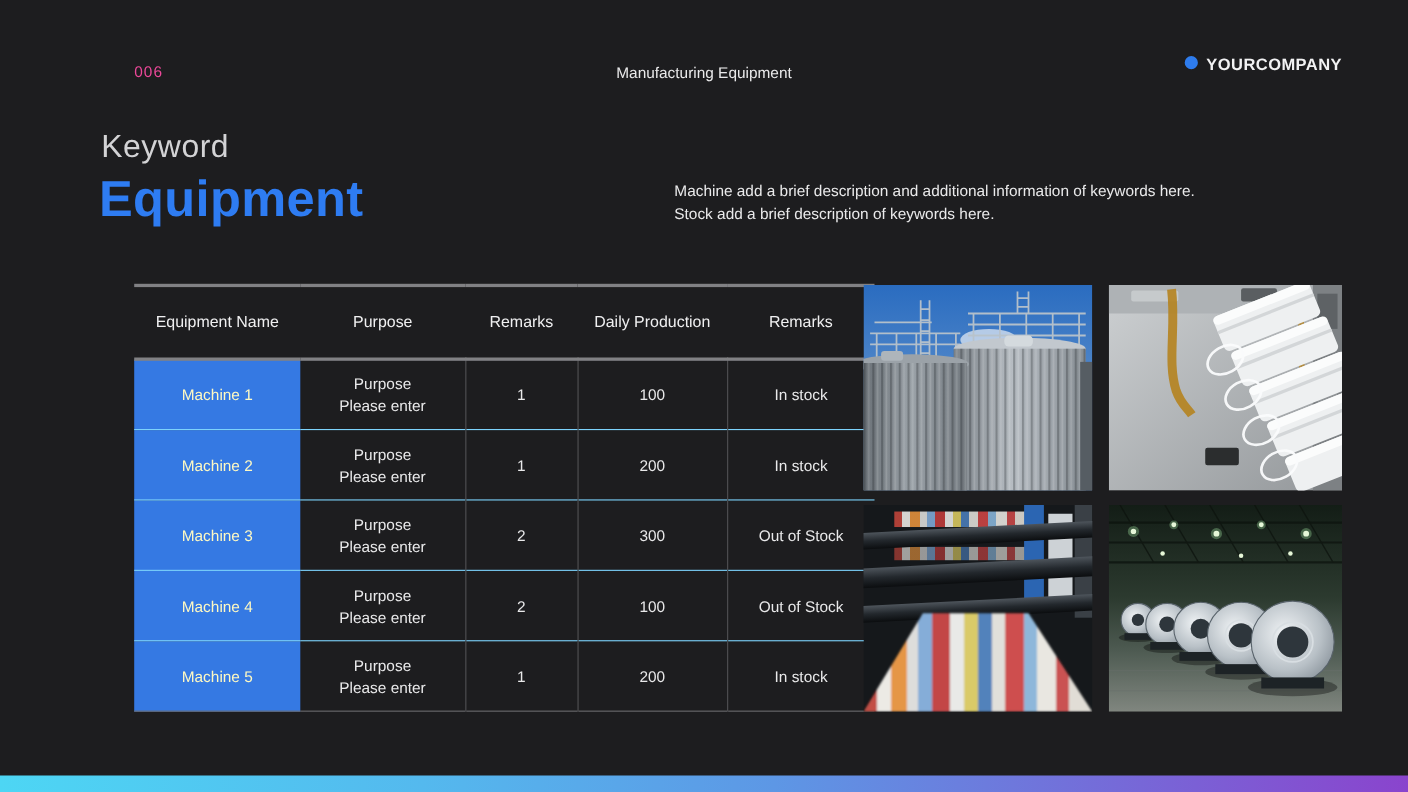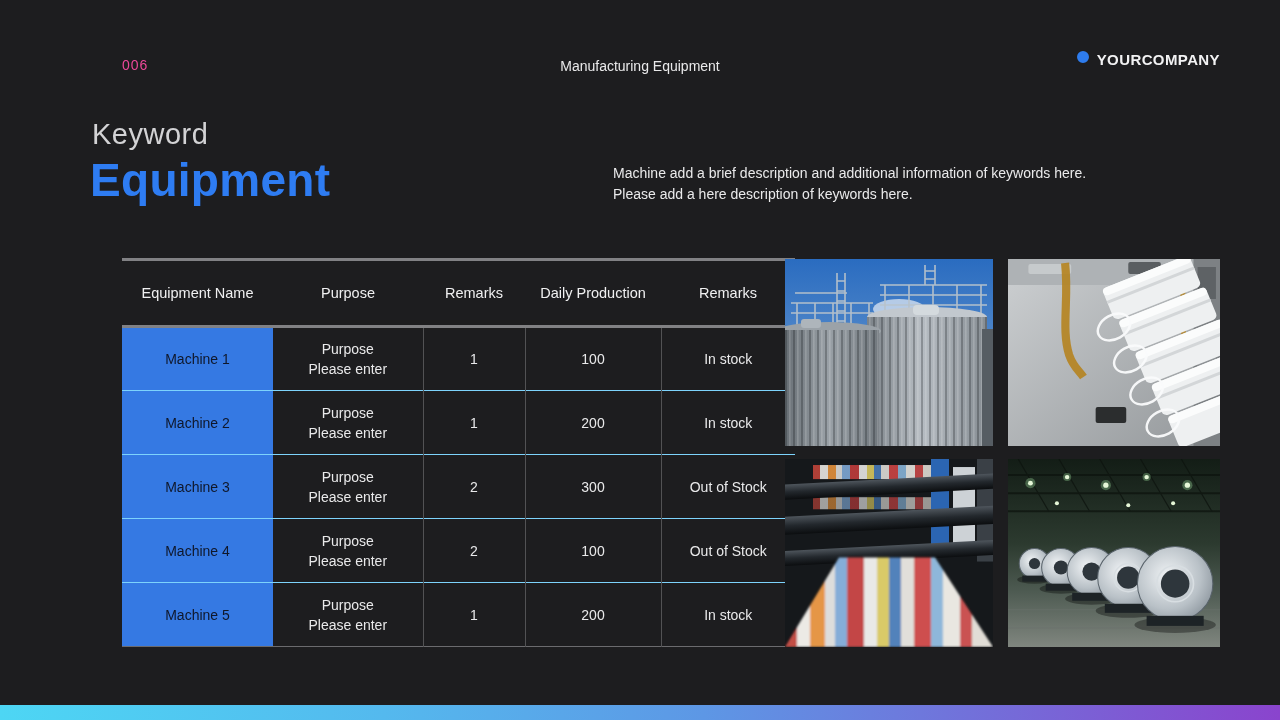--- a/index.html
+++ b/index.html
@@ -29,21 +29,21 @@
   .equip-table col.c1 { width:151px; } .equip-table col.c2 { width:150px; }
   .equip-table col.c3 { width:102px; } .equip-table col.c4 { width:136px; }
   .equip-table col.c5 { width:134px; }
   .equip-table thead tr { height:67px; border-top:3px solid #818184; border-bottom:3px solid #818184; }
   .equip-table th { font-weight:400; font-size:14.5px; color:#f0f0f1; text-align:center; }
   .equip-table tbody tr { height:64px; }
   .equip-table tbody tr:not(:first-child) { border-top:1px solid #7dd3fc; }
   .equip-table tbody tr:last-child { border-bottom:1px solid #6b6b6e; }
   .equip-table td { text-align:center; vertical-align:middle; font-size:14px; color:#e9e9ea; }
   .equip-table td.col-quantity, .equip-table td.col-daily, .equip-table td.col-remarks { border-left:1px solid #525254; }
-  .equip-table td.col-name { background:#3579e3; color:#0f172a; }
+  .equip-table td.col-name { background:#3579e3; color:#fef9c3; }
   .purpose-line { line-height:20px; }
 
   
   .gallery {
     position:absolute; left:785px; top:259px;
     display:grid; grid-template-columns:208px 212px; grid-template-rows:187px 188px;
     column-gap:15px; row-gap:13px;
   }
   .photo { width:100%; height:100%; display:block; }
 
@@ -62,21 +62,21 @@
   <div class="center-title">Manufacturing Equipment</div>
   <div class="brand">
     <span class="logo-ring"></span>
     <span class="company-name">YOURCOMPANY</span>
   </div>
 
   <div class="eyebrow">Keyword</div>
   <div class="main-title">Equipment</div>
   <div class="description">
     <div>Machine add a brief description and additional information of keywords here.</div>
-    <div>Please add a here description of keywords here.</div>
+    <div>Stock add a brief description of keywords here.</div>
   </div>
 
   <div class="table-wrap">
     <table class="equip-table">
       <colgroup>
           <col class="c1">
           <col class="c2">
           <col class="c3">
           <col class="c4">
           <col class="c5">

